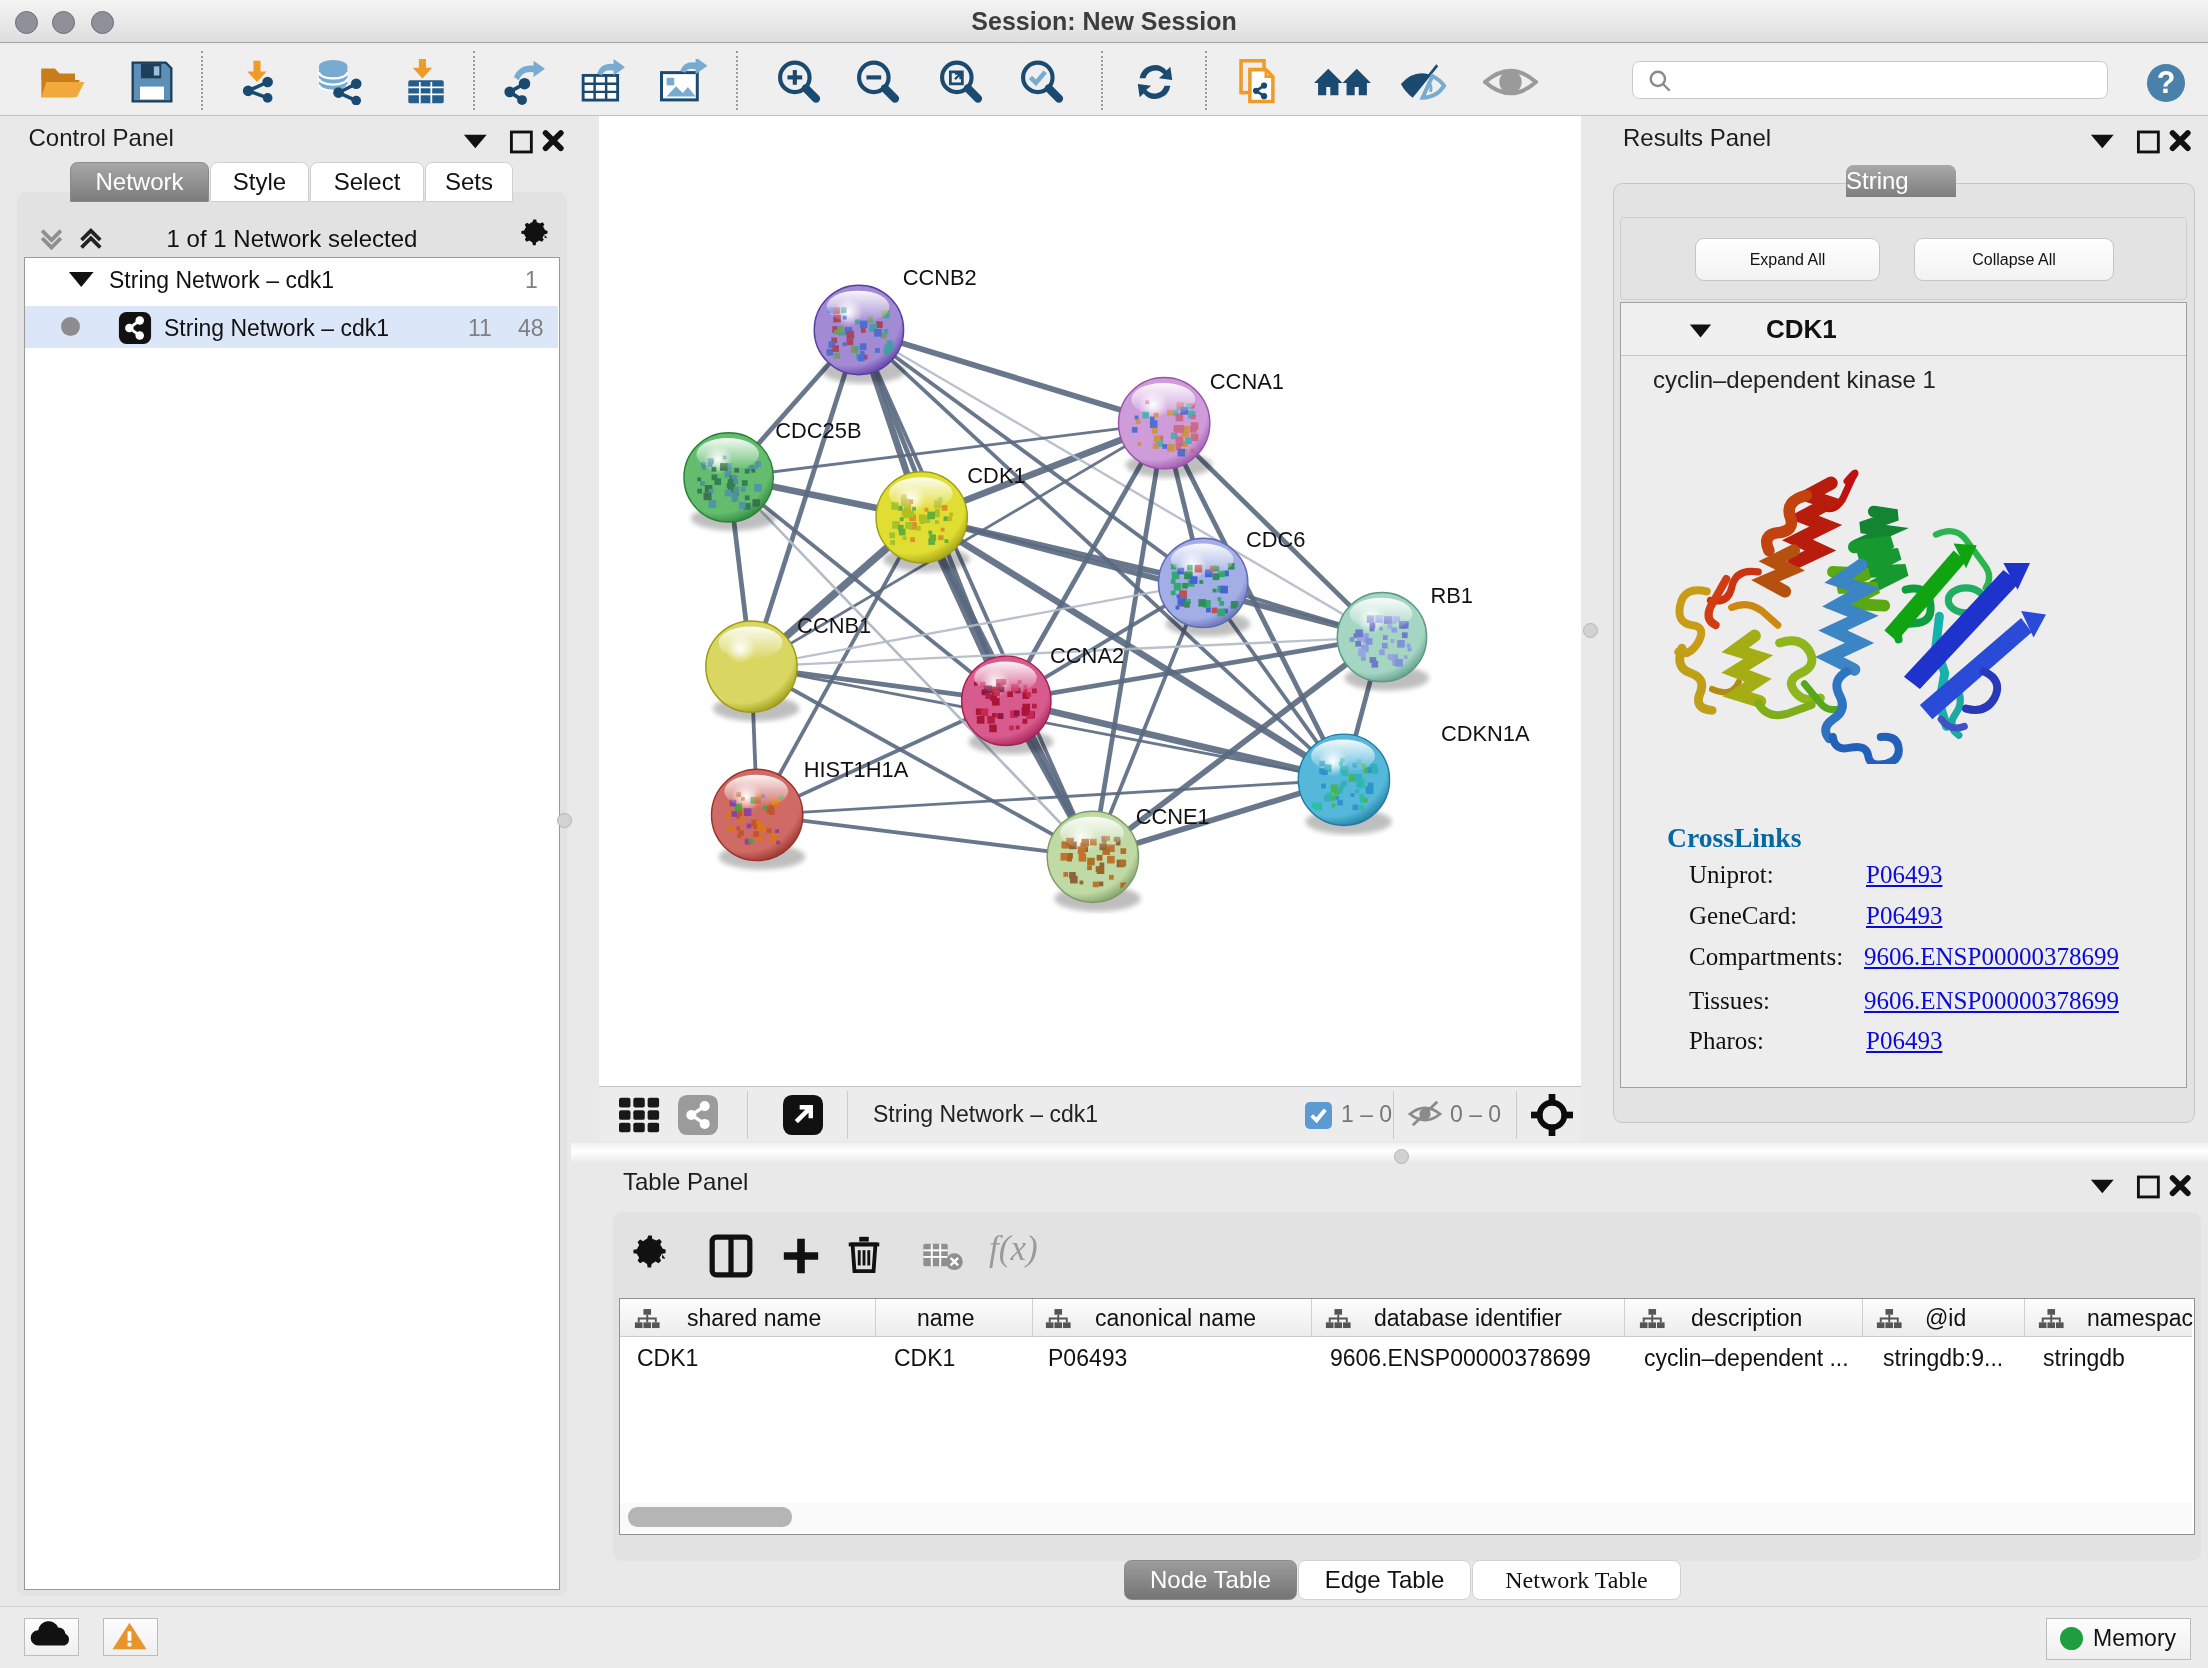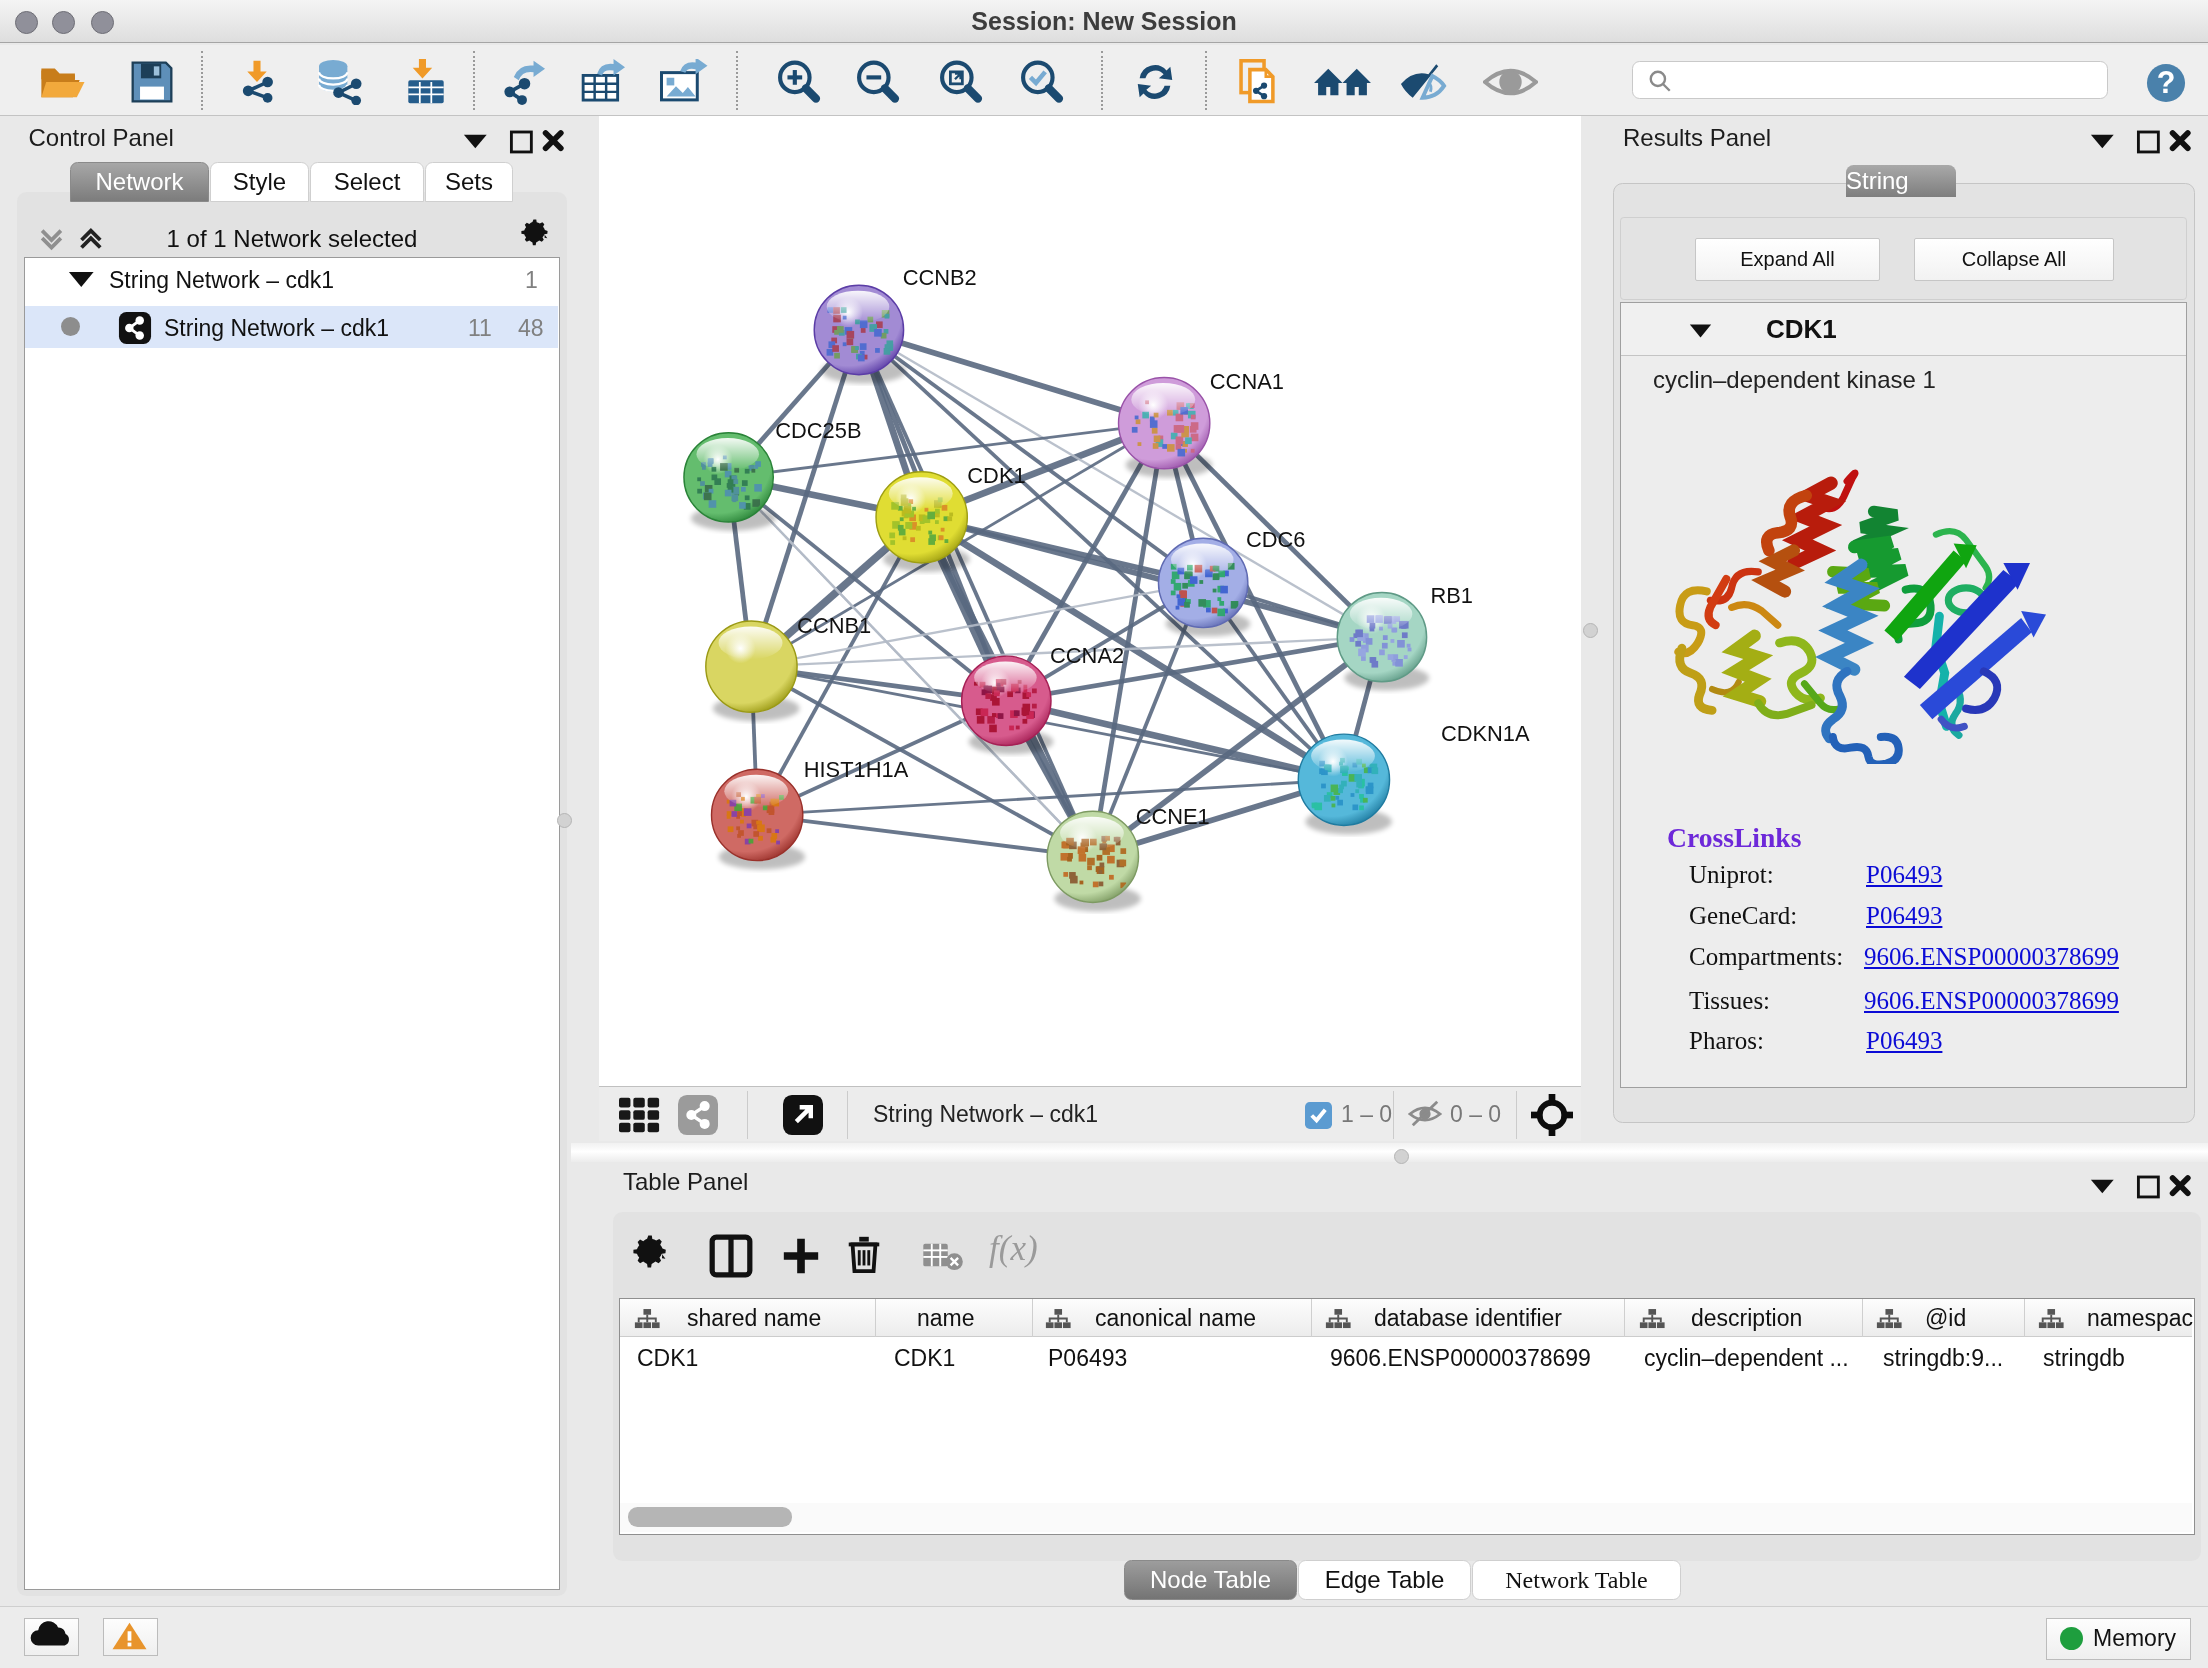--- a/index.html
+++ b/index.html
@@ -47,21 +47,21 @@
 
 #rp-title { position:absolute; left:1623px; top:124px; font-size:24px; color:#1c1c1c; }
 #rp-box { position:absolute; left:1613px; top:183px; width:582px; height:940px;
   background:#e3e3e3; border-radius:9.5px; border:1.9px solid #c5c5c5; }
 #stringtab { position:absolute; left:1846px; top:165px; width:110px; height:32px;
   background:linear-gradient(#a9a9a9,#7e7e7e); border-radius:7.6px 7.6px 0 0;
   color:#fff; font-size:24px; text-align:left; line-height:32px; }
 #expbox { position:absolute; left:1620px; top:217px; width:567px; height:83px;
   border:1.9px solid #cfcfcf; border-radius:3.8px; }
 .btn { position:absolute; background:linear-gradient(#ffffff,#f2f2f2); border:1.9px solid #c6c6c6;
-  border-radius:2px; font-size:20px; color:#111; text-align:center; }
+  border-radius:9px; font-size:16px; color:#111; text-align:center; }
 #cdk1panel { position:absolute; left:1620px; top:302px; width:567px; height:786px;
   background:#ededed; border:1.9px solid #9f9f9f; }
 .serif { font-family:"Liberation Serif", serif; }
 .link { color:#0b0bd6; text-decoration:underline; }
 
 
 #tp-title { position:absolute; left:623px; top:1168px; font-size:24px; color:#1c1c1c; }
 #tp-box { position:absolute; left:613px; top:1212px; width:1588px; height:349px;
   background:#e2e2e2; border-radius:9.5px; }
 #tbl { position:absolute; left:619px; top:1298px; width:1576px; height:237px;
@@ -1062,21 +1062,21 @@
         <path d="M300 170 l-4 34 l10 30 l-6 34 l8 26" stroke="#14b2aa" stroke-width="10"></path>
         <path d="M316 246 q14 18 2 34 q-10 14 4 24" stroke="#1ba9a0" stroke-width="8"></path>
         <path d="M260 238 L372 118 L390 132 L278 252 Z" fill="#1e32cc" stroke="none"></path>
         <path d="M372 110 l30 0 -14 30 z" fill="#1e32cc" stroke="none"></path>
         <path d="M278 270 L392 172 L404 188 L292 286 Z" fill="#2a4ad8" stroke="none"></path>
         <path d="M392 164 l28 4 -14 26 z" fill="#2a4ad8" stroke="none"></path>
         <path d="M350 232 q22 10 12 30 q-10 18 -32 12" stroke="#2838b8" stroke-width="9"></path>
         <path d="M302 286 q10 14 26 8" stroke="#4152c4" stroke-width="8"></path>
       </g>
     </svg>
-  <div class="serif" style="position:absolute;left:46px;top:519px;font-size:27.6px;font-weight:bold;color:#6d28d9;">CrossLinks</div>
+  <div class="serif" style="position:absolute;left:46px;top:519px;font-size:27.6px;font-weight:bold;color:#0369a1;">CrossLinks</div>
   <div class="serif" style="position:absolute;left:68px;top:558px;font-size:25px;color:#111;">Uniprot:</div>
   <div class="serif link" style="position:absolute;left:245px;top:558px;font-size:25px;">P06493</div>
   <div class="serif" style="position:absolute;left:68px;top:599px;font-size:25px;color:#111;">GeneCard:</div>
   <div class="serif link" style="position:absolute;left:245px;top:599px;font-size:25px;">P06493</div>
   <div class="serif" style="position:absolute;left:68px;top:640px;font-size:25px;color:#111;">Compartments:</div>
   <div class="serif link" style="position:absolute;left:243px;top:640px;font-size:25px;">9606.ENSP00000378699</div>
   <div class="serif" style="position:absolute;left:68px;top:684px;font-size:25px;color:#111;">Tissues:</div>
   <div class="serif link" style="position:absolute;left:243px;top:684px;font-size:25px;">9606.ENSP00000378699</div>
   <div class="serif" style="position:absolute;left:68px;top:724px;font-size:25px;color:#111;">Pharos:</div>
   <div class="serif link" style="position:absolute;left:245px;top:724px;font-size:25px;">P06493</div>

